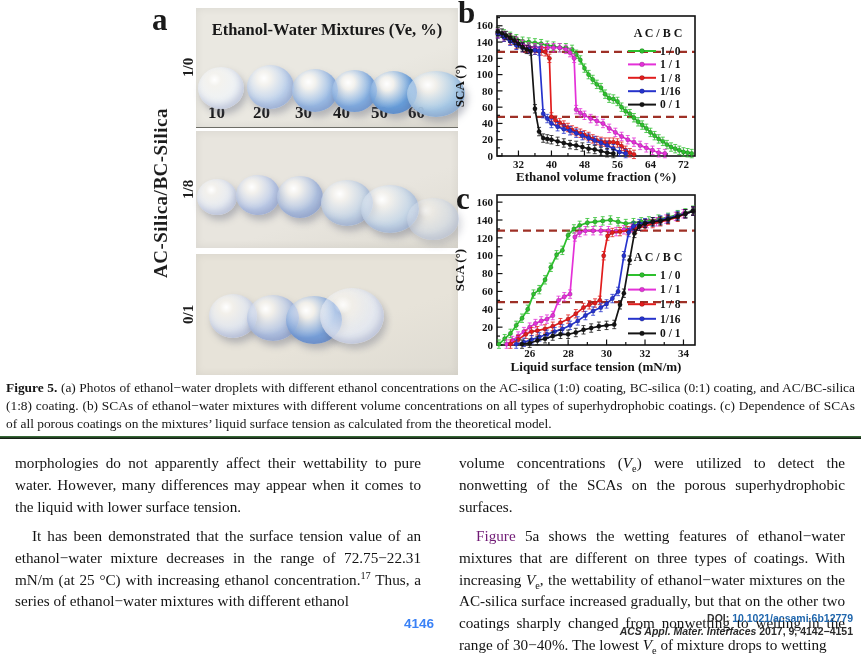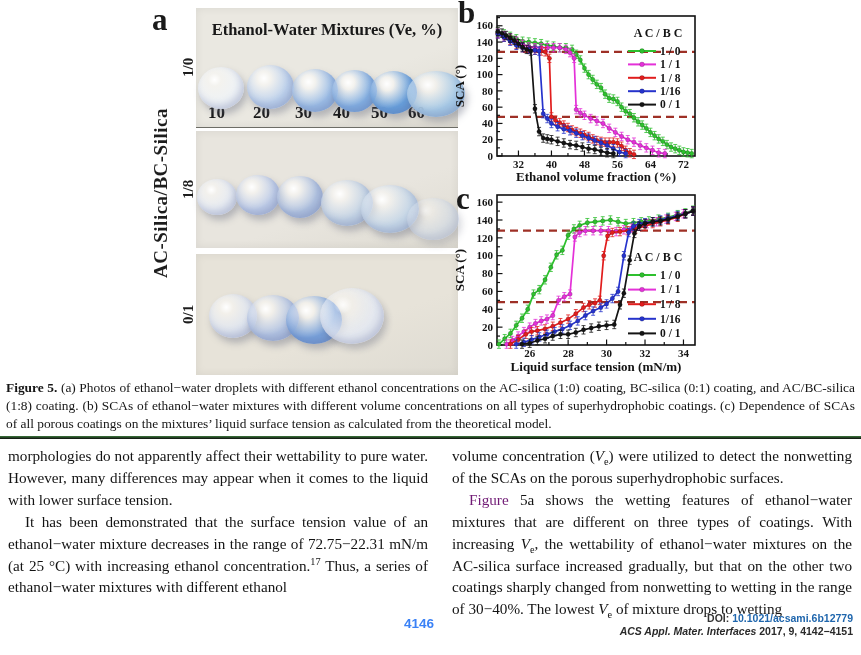--- a/index.html
+++ b/index.html
@@ -27,21 +27,21 @@
   svg text{font-family:"Liberation Serif",serif;font-weight:700;fill:#141414;}
   .tick-lab{font-size:11px;} .ax-label{font-size:13px;} .lg-label{font-size:11.5px;} .lg-title{font-size:12px;}
   
   .caption{position:absolute;left:6px;top:379px;width:849px;font-size:13.4px;line-height:18px;
            text-align:justify;color:#151515;}
   .divider{position:absolute;left:0;top:436px;width:861px;height:3px;
            background:linear-gradient(#3e7a3e,#0c0c0c);}
   
   .col{position:absolute;top:445px;font-size:15.2px;line-height:21.9px;text-align:justify;color:#131313;}
   #col-left{left:8px;width:420px;} #col-right{left:452px;width:400px;}
-  .para{margin:0;} .para.indent{text-indent:17px;}
+  .para{margin:7px;} .para.indent{text-indent:17px;}
   .st-b{font-weight:700;} .st-i{font-style:italic;} .st-bi{font-weight:700;font-style:italic;}
   .st-link{color:#701a75;}
   sup,sub{font-size:.68em;line-height:0;}
   
   .page-number{position:absolute;left:404px;top:616px;font-family:"Liberation Sans",sans-serif;
                font-weight:700;font-size:13.5px;color:#3b82f6;}
   .ref-block{position:absolute;right:8px;top:612px;text-align:right;font-family:"Liberation Sans",sans-serif;
              font-size:10.5px;line-height:13px;color:#333;}
   .doi-label{font-weight:700;color:#333;}
   .doi-link{font-weight:700;color:#1f66ad;cursor:pointer;}
@@ -1384,21 +1384,21 @@
 
   <div class="caption"><span class="st-b">Figure 5.</span><span> (a) Photos of ethanol−water droplets with different ethanol concentrations on the AC-silica (1:0) coating, BC-silica (0:1) coating, and AC/BC-silica (1:8) coating. (b) SCAs of ethanol−water mixtures with different volume concentrations on all types of superhydrophobic coatings. (c) Dependence of SCAs of all porous coatings on the mixtures’ liquid surface tension as calculated from the theoretical model.</span></div>
 
   <div class="divider"></div>
 
   <div id="col-left" class="col">
     <p class="para"><span>morphologies do not apparently affect their wettability to pure water. However, many differences may appear when it comes to the liquid with lower surface tension.</span></p>
     <p class="para indent"><span>It has been demonstrated that the surface tension value of an ethanol−water mixture decreases in the range of 72.75−22.31 mN/m (at 25 °C) with increasing ethanol concentration.</span><sup>17</sup><span> Thus, a series of ethanol−water mixtures with different ethanol</span></p>
   </div>
   <div id="col-right" class="col">
-    <p class="para"><span>volume concentration (</span><span class="st-i">V</span><sub>e</sub><span>) were utilized to detect the nonwetting of the SCAs on the porous superhydrophobic surfaces.</span></p>
+    <p class="para"><span>volume concentrations (</span><span class="st-i">V</span><sub>e</sub><span>) were utilized to detect the nonwetting of the SCAs on the porous superhydrophobic surfaces.</span></p>
     <p class="para indent"><span class="st-link">Figure</span><span> 5a shows the wetting features of ethanol−water mixtures that are different on three types of coatings. With increasing </span><span class="st-i">V</span><sub>e</sub><span>, the wettability of ethanol−water mixtures on the AC-silica surface increased gradually, but that on the other two coatings sharply changed from nonwetting to wetting in the range of 30−40%. The lowest </span><span class="st-i">V</span><sub>e</sub><span> of mixture drops to wetting</span></p>
   </div>
 
   <div class="page-number">4146</div>
   <div class="ref-block">
     <div class="doi-line">
       <span class="doi-label">DOI: </span><span class="doi-link">10.1021/acsami.6b12779</span>
     </div>
     <div class="journal-line"><span class="st-bi">ACS Appl. Mater. Interfaces</span><span class="st-b"> 2017, 9, 4142−4151</span></div>
   </div>

